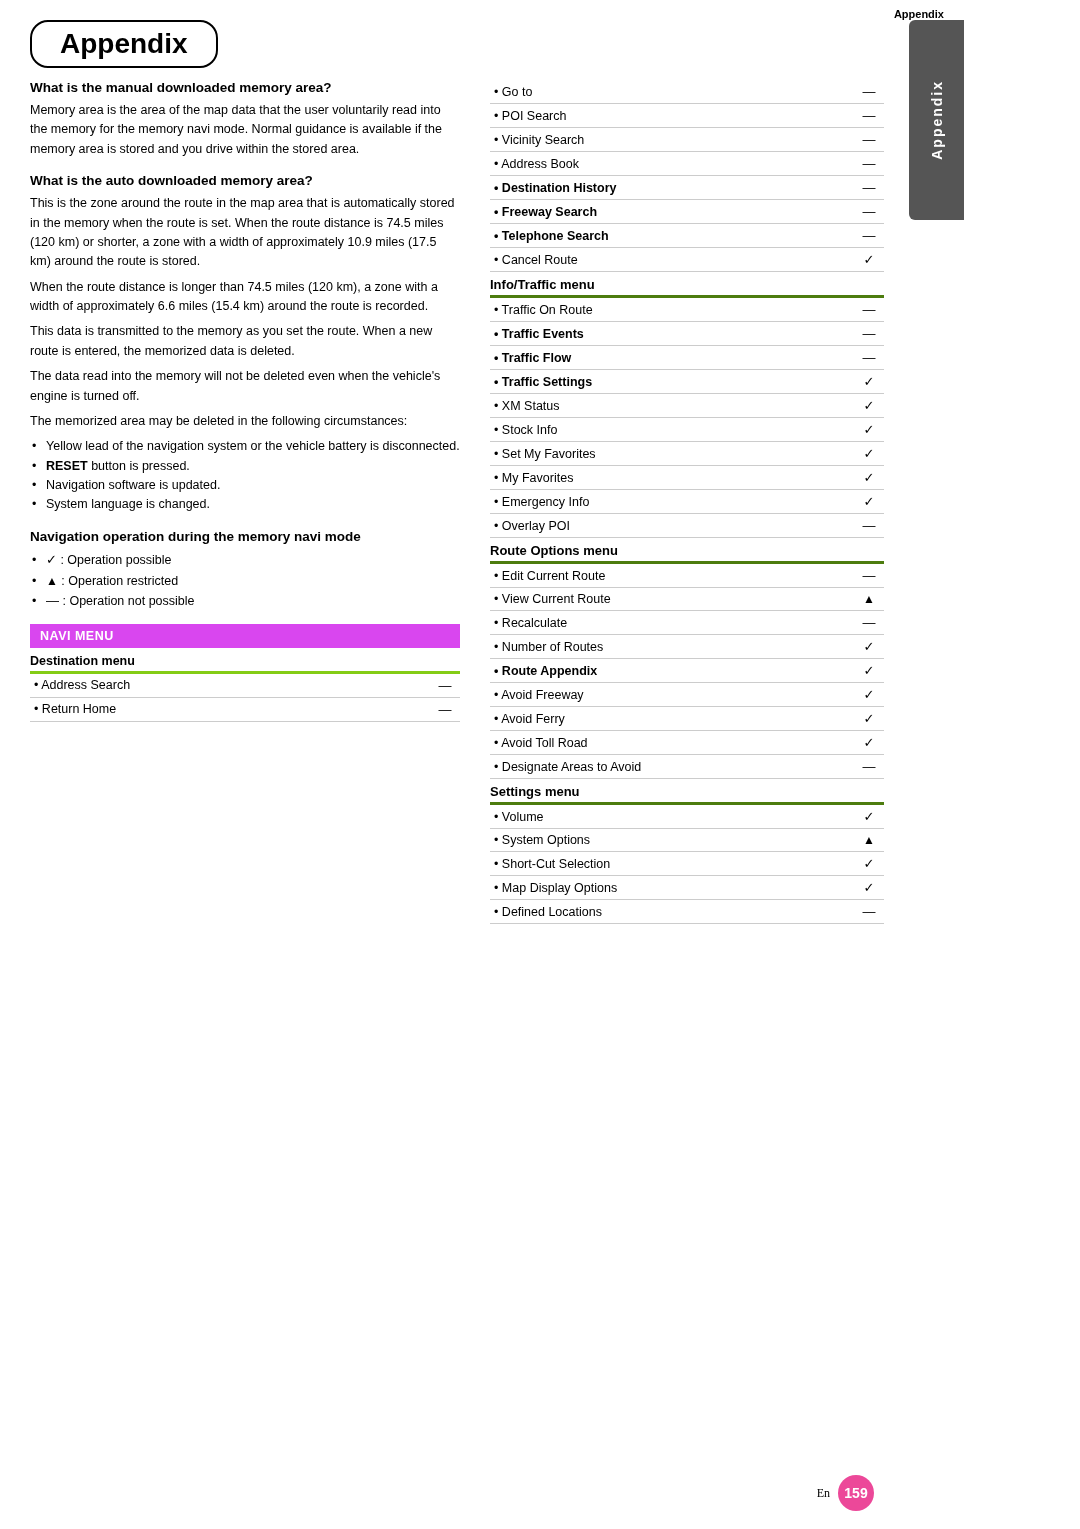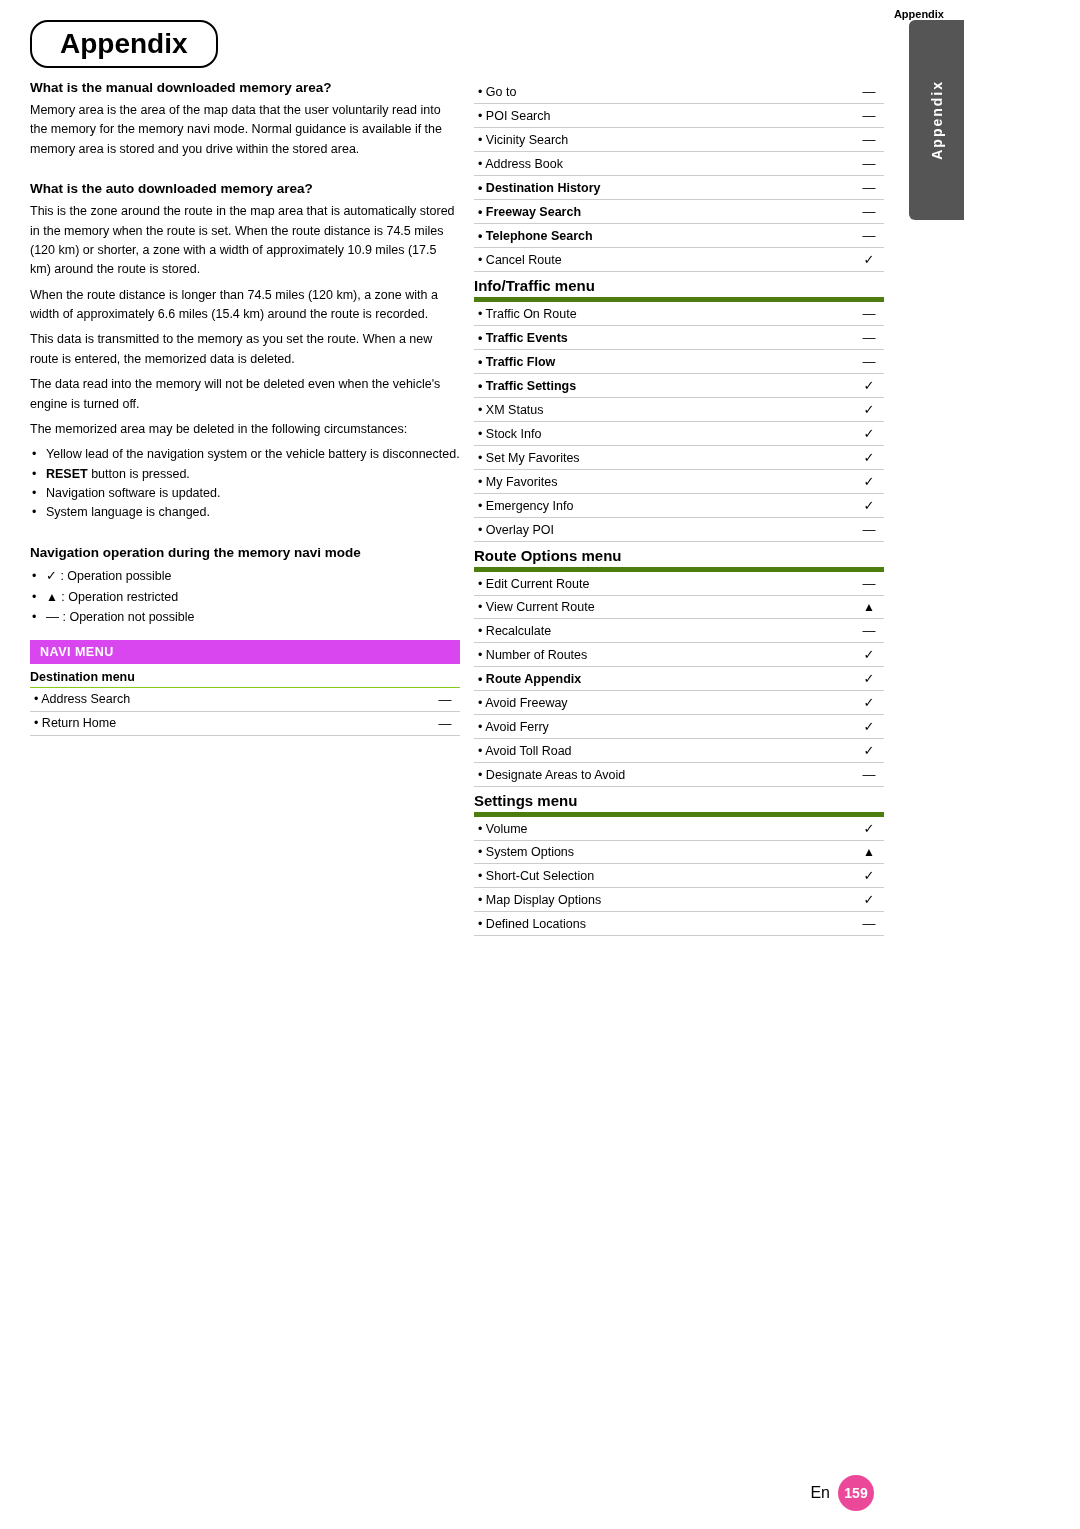--- a/index.html
+++ b/index.html
@@ -77,39 +77,39 @@
       letter-spacing: 2px;
     }
 
     
     .main-content {
       position: absolute;
       top: 70px;
       left: 30px;
       right: 80px;
       display: flex;
-      gap: 14px;
+      gap: 30px;
     }
 
     
     .left-col {
       width: 430px;
       flex-shrink: 0;
     }
 
     
     .right-col {
       flex: 1;
     }
 
     
     .section-heading {
       font-size: 13.5px;
       font-weight: bold;
-      margin-top: 22px;
+      margin-top: 14px;
       margin-bottom: 6px;
     }
 
     .section-heading.first {
       margin-top: 0;
     }
 
     
     .body-text {
       font-size: 12.5px;
@@ -163,21 +163,21 @@
       font-weight: bold;
       padding: 5px 10px;
       text-transform: uppercase;
       letter-spacing: 0.5px;
     }
 
     .menu-section-label {
       font-size: 12.5px;
       font-weight: bold;
       padding: 6px 0 3px 0;
-      border-bottom: 1px solid #84cc16;
+      border-bottom: 3px solid #84cc16;
     }
 
     .menu-row {
       display: flex;
       justify-content: space-between;
       align-items: center;
       border-bottom: 1px solid #ccc;
       padding: 4px 0;
       font-size: 12.5px;
     }
@@ -186,24 +186,24 @@
       padding-left: 4px;
     }
 
     .menu-row-value {
       font-size: 13px;
       min-width: 30px;
       text-align: center;
     }
 
     .menu-subsection {
-      font-size: 15px;
+      font-size: 13px;
       font-weight: bold;
       padding: 5px 0 3px 0;
-      border-bottom: 5px solid #4d7c0f;
+      border-bottom: 3px solid #4d7c0f;
     }
 
     
     .page-footer {
       position: absolute;
       bottom: 18px;
       right: 90px;
       display: flex;
       align-items: center;
       gap: 8px;
@@ -217,22 +217,23 @@
       width: 36px;
       height: 36px;
       display: flex;
       align-items: center;
       justify-content: center;
       font-size: 14px;
       font-weight: bold;
     }
 
     .footer-lang {
-      font-size: 16px;
+      font-size: 12px;
       color: #000;
+      font-family: Liberation Serif, serif;
     }
 
     .checkmark { font-size: 13px; }
     .triangle { font-size: 12px; }
     .dash { font-size: 13px; }
   </style>
 </head>
 <body>
 
 <div class="page">

